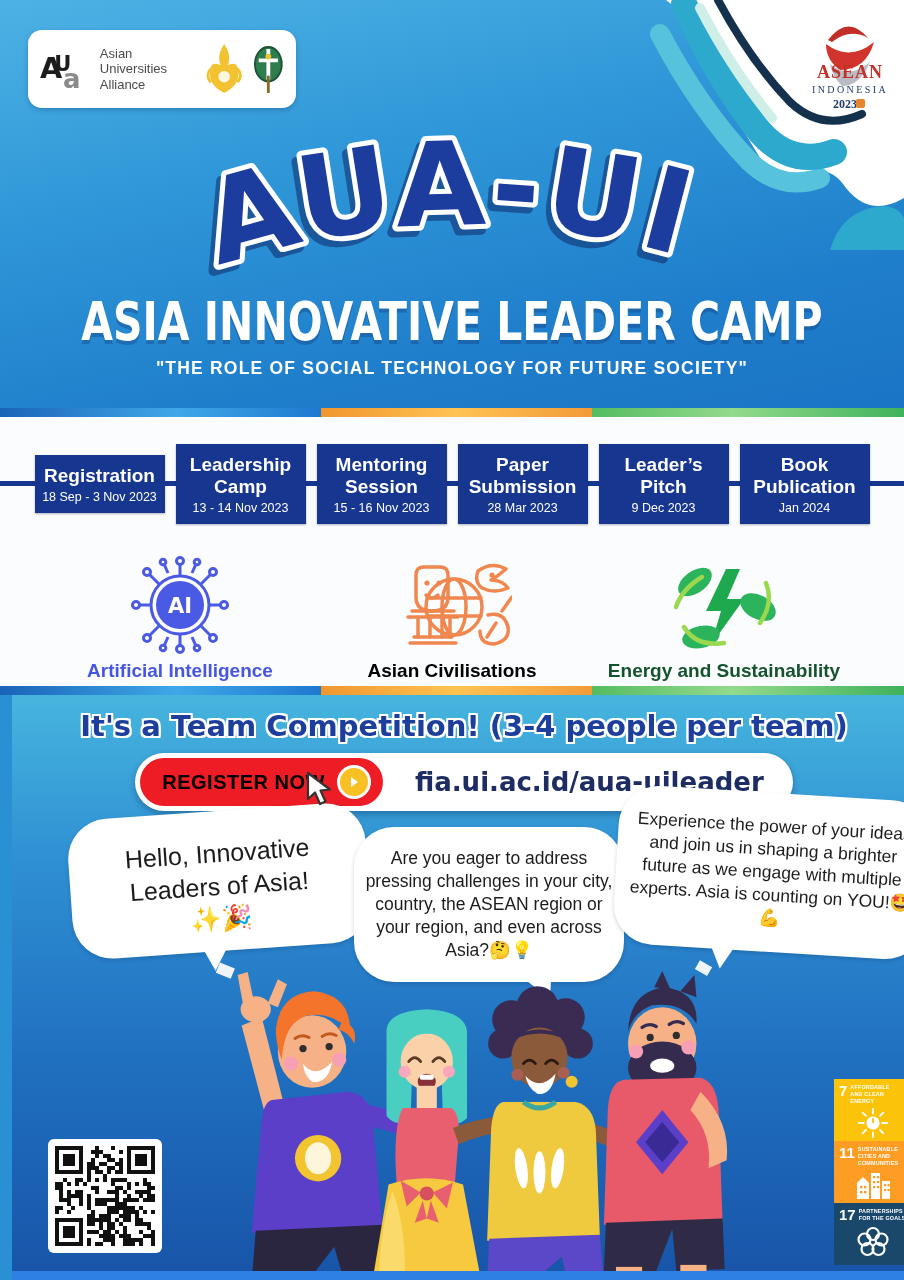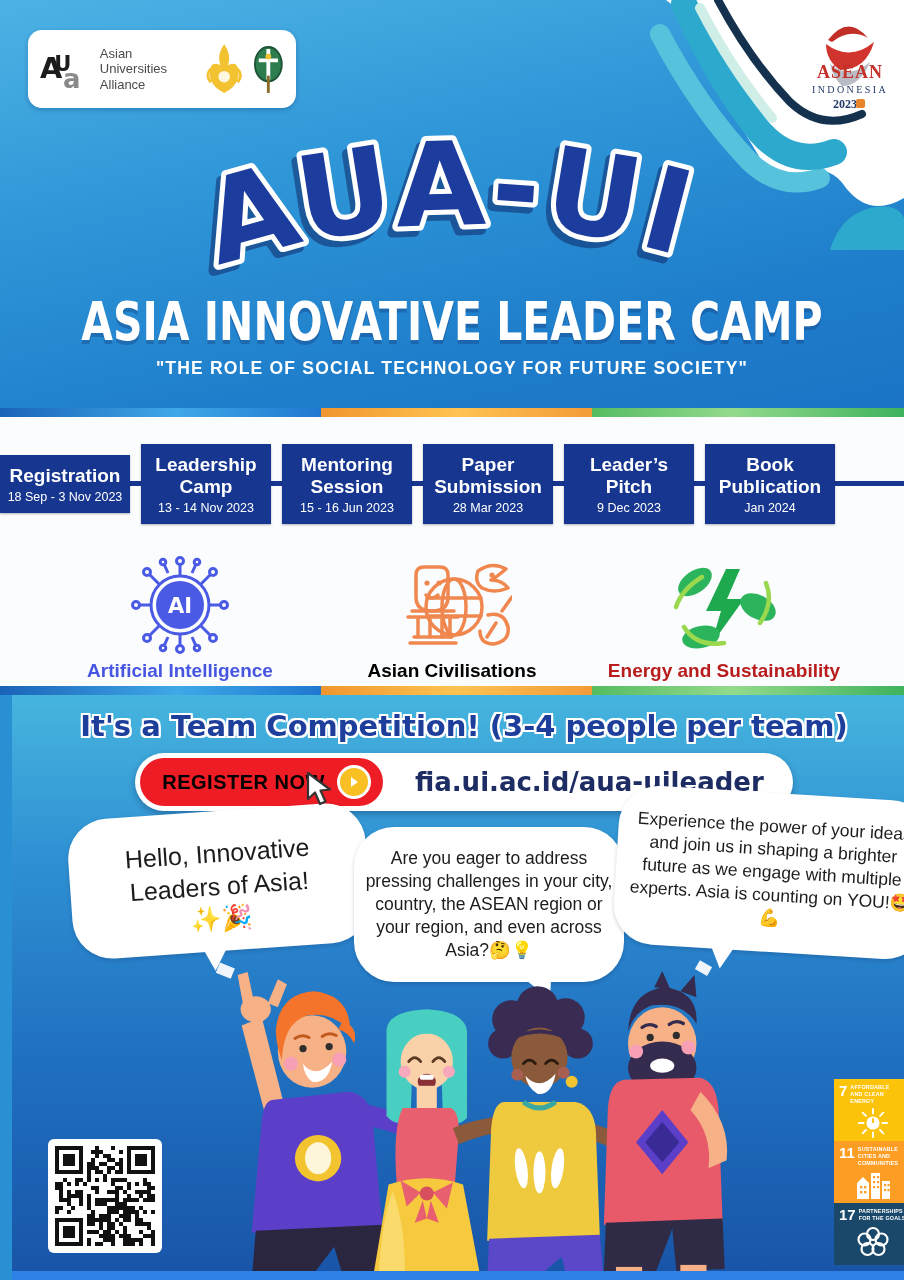--- a/index.html
+++ b/index.html
@@ -26,31 +26,31 @@
   .divider{position:absolute;left:0;width:904px;height:9px;display:flex;}
   .d1{top:408px;} .d2{top:686px;}
   .seg-blue{width:35.5%;background:linear-gradient(90deg,#1a63b8,#3fa8e8 55%,#1f78d0);}
   .seg-orange{width:30%;background:linear-gradient(90deg,#f0962e,#ffc352 50%,#f29b38);}
   .seg-green{width:34.5%;background:linear-gradient(90deg,#55bc60,#93da8c 45%,#3fb25c);}
 
   
   .white-section{position:absolute;top:417px;left:0;width:904px;height:269px;background:#fbfcfe;}
   .timeline{position:relative;height:122px;margin-top:6px;}
   .timeline-line{position:absolute;left:0;right:0;top:58px;height:5px;background:#16368f;}
-  .timeline-boxes{position:absolute;inset:0;display:flex;align-items:center;gap:11px;}
+  .timeline-boxes{position:absolute;inset:0;display:flex;justify-content:center;align-items:center;gap:11px;}
   .tbox{width:130px;background:#16368f;color:#fff;text-align:center;padding:10px 3px 9px;box-sizing:border-box;
     box-shadow:0 1px 2px rgba(0,0,40,.3);}
   .tbox-title{font-size:19px;font-weight:bold;line-height:1.15;}
   .tbox-date{font-size:12.5px;margin-top:3px;}
   .topics{display:flex;justify-content:space-between;padding:10px 55px 0;}
   .topic{width:250px;display:flex;flex-direction:column;align-items:center;}
   .topic-label{font-weight:bold;font-size:19px;text-align:center;line-height:1.25;margin-top:4px;}
   .topic-ai .topic-label{color:#4656e0;max-width:200px;}
   .topic-civ .topic-label{color:#000000;}
-  .topic-energy .topic-label{color:#b91c1c;}
+  .topic-energy .topic-label{color:#14532d;}
 
   
   .bottom-section{position:absolute;top:695px;left:12px;width:904px;height:585px;overflow:hidden;
     background:linear-gradient(180deg,#46b5de 0%,#2f90d3 28%,#2070c0 62%,#1854a8 100%);}
   .headline{margin-top:14px;text-align:center;font-size:29px;font-weight:bold;color:#1d3e9b;
     font-family:"DejaVu Sans",sans-serif;
     text-shadow:-2px -2px 0 #fff,2px -2px 0 #fff,-2px 2px 0 #fff,2px 2px 0 #fff,0 -2px 0 #fff,0 2px 0 #fff,-2px 0 0 #fff,2px 0 0 #fff;}
   .register-bar{width:fit-content;margin:10px auto 0;background:#fff;border-radius:999px;padding:5px;
     display:flex;align-items:center;box-shadow:0 3px 7px rgba(0,20,60,.3);}
   .register-btn{background:#ee1c25;border-radius:999px;padding:7px 12px 7px 22px;display:flex;align-items:center;
@@ -162,21 +162,21 @@
         <div class="tbox">
           <div class="tbox-title">Registration</div>
           <div class="tbox-date">18 Sep - 3 Nov 2023</div>
         </div>
         <div class="tbox">
           <div class="tbox-title">Leadership Camp</div>
           <div class="tbox-date">13 - 14 Nov 2023</div>
         </div>
         <div class="tbox">
           <div class="tbox-title">Mentoring Session</div>
-          <div class="tbox-date">15 - 16 Jun 2023</div>
+          <div class="tbox-date">15 - 16 Nov 2023</div>
         </div>
         <div class="tbox">
           <div class="tbox-title">Paper Submission</div>
           <div class="tbox-date">28 Mar 2023</div>
         </div>
         <div class="tbox">
           <div class="tbox-title">Leader’s Pitch</div>
           <div class="tbox-date">9 Dec 2023</div>
         </div>
         <div class="tbox">

